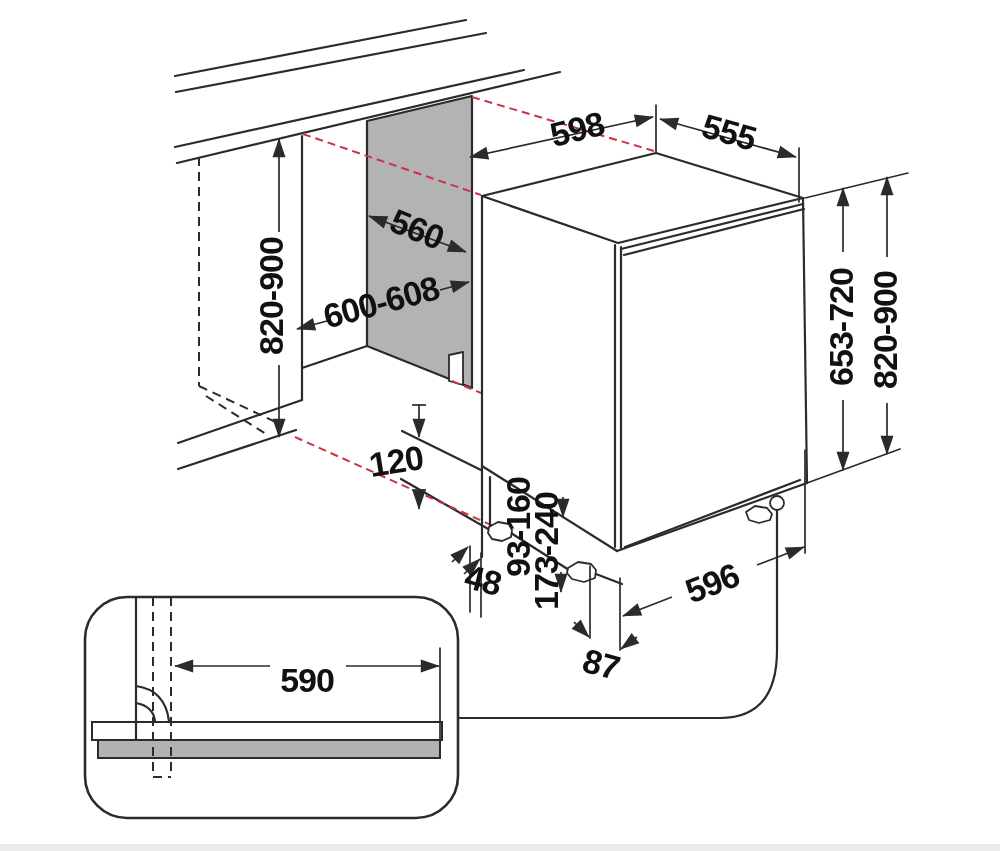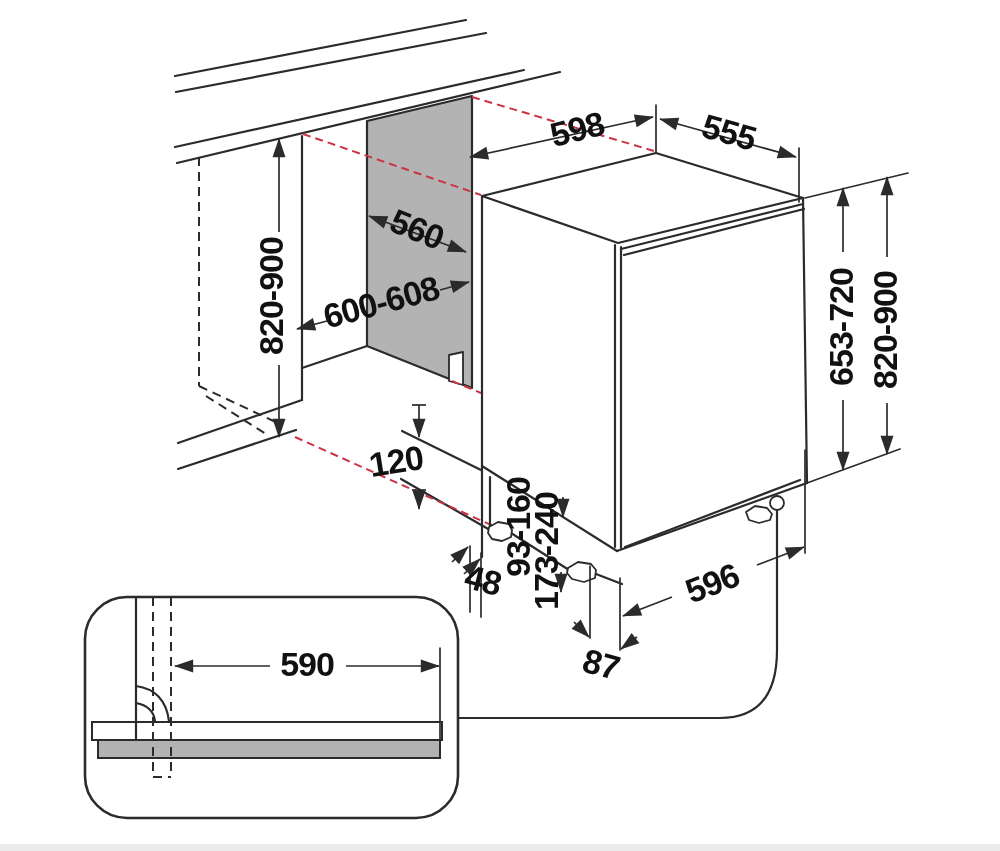--- a/index.html
+++ b/index.html
@@ -163,17 +163,17 @@
 <div class="dim-label" style="left:546px;top:551px;transform:translate(-50%,-50%) rotate(-90deg);">173-240</div>
 
 <div class="dim-label" style="left:601px;top:664px;transform:translate(-50%,-50%) rotate(15deg);">87</div>
 
 <div class="dim-label" style="left:712px;top:583px;transform:translate(-50%,-50%) rotate(-21deg);">596</div>
 
 <div class="dim-label" style="left:841px;top:327px;transform:translate(-50%,-50%) rotate(-90deg);">653-720</div>
 
 <div class="dim-label" style="left:885px;top:330px;transform:translate(-50%,-50%) rotate(-90deg);">820-900</div>
 
-<div class="dim-label" style="left:307px;top:664px;transform:translate(-50%,-50%) rotate(0deg);">590</div>
+<div class="dim-label" style="left:307px;top:680px;transform:translate(-50%,-50%) rotate(0deg);">590</div>
 
 <div class="bottom-strip"></div>
 
 </div>
 
 </body></html>

